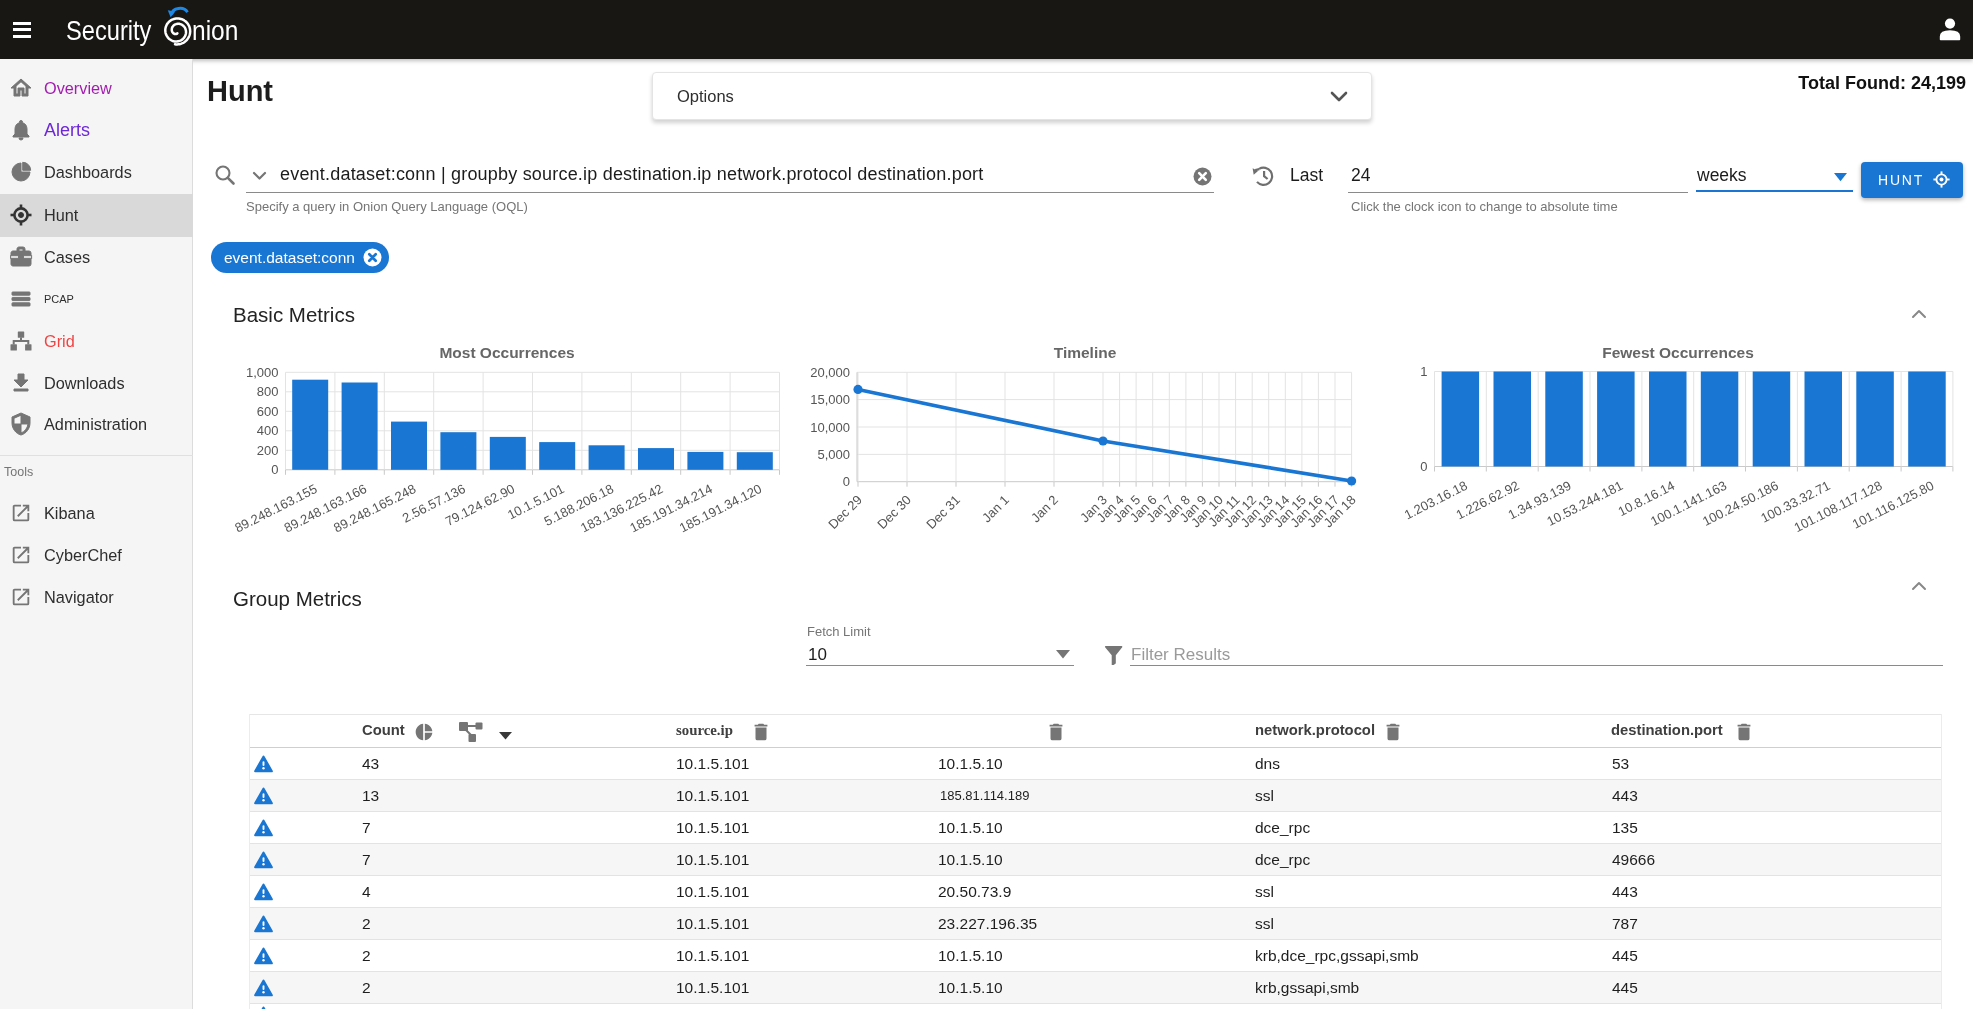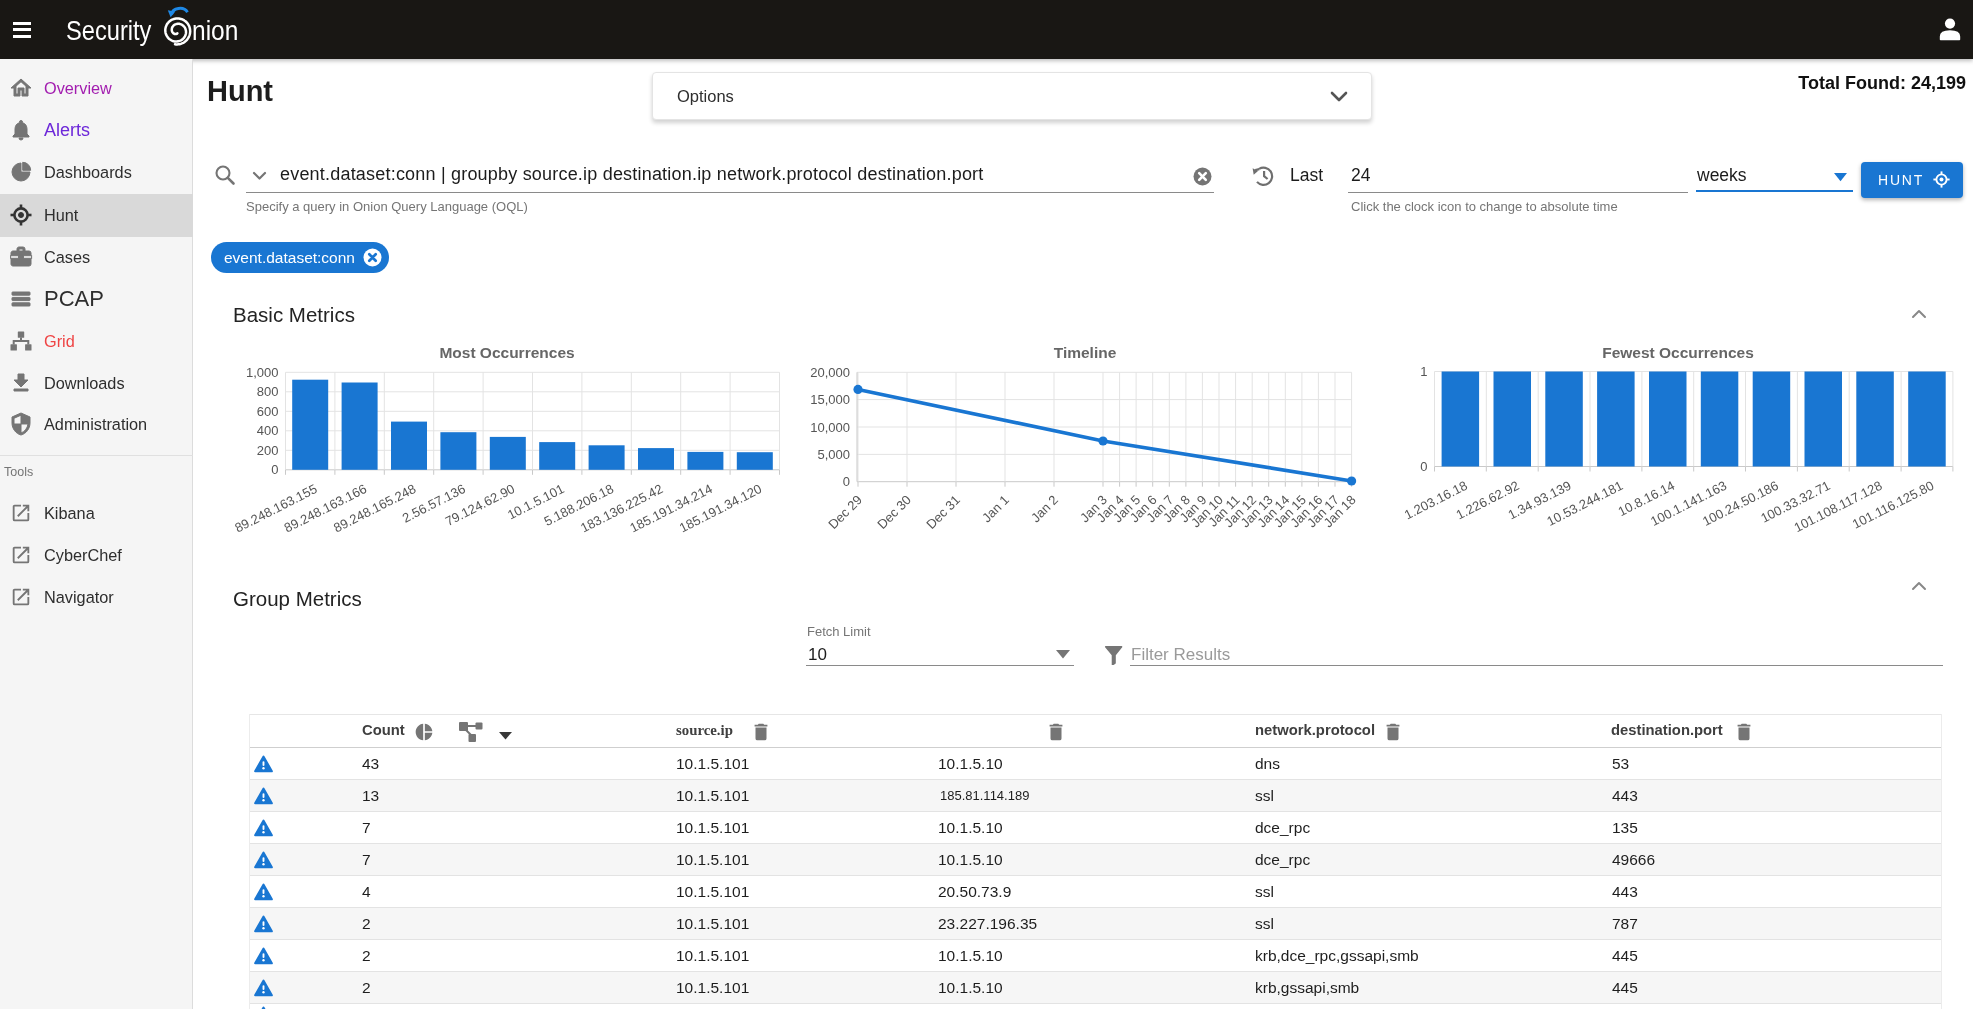--- a/index.html
+++ b/index.html
@@ -67,21 +67,21 @@
     </g>
   </svg>
 <div style="position:absolute;left:44px;top:246px;width:600px;height:22px;line-height:22px;font-size:16.3px;color:#2e2e2e;font-weight:400;white-space:nowrap;">Cases</div>
 <svg style="position:absolute;left:9px;top:287px" width="24" height="24" viewBox="0 0 24 24">
     <g fill="#757575" stroke="#757575">
       <rect x="3" y="5" width="18" height="3.2" rx="0.6"></rect>
       <rect x="3" y="10.4" width="18" height="3.2" rx="0.6"></rect>
       <rect x="3" y="15.8" width="18" height="3.2" rx="0.6"></rect>
     </g>
   </svg>
-<div style="position:absolute;left:44px;top:288px;width:600px;height:22px;line-height:22px;font-size:22px;color:#2e2e2e;font-weight:400;white-space:nowrap;">PCAP</div>
+<div style="position:absolute;left:44px;top:288px;width:600px;height:22px;line-height:22px;font-size:11px;color:#2e2e2e;font-weight:400;white-space:nowrap;">PCAP</div>
 <svg style="position:absolute;left:9px;top:329px" width="24" height="24" viewBox="0 0 24 24">
     <g fill="#757575" stroke="#757575">
       <g stroke-width="2" fill="none">
         <path d="M12 8.6 V12 M4.7 15.4 V12 H19.3 V15.4"></path>
       </g>
       <rect x="8.8" y="2.6" width="6.4" height="6.2" rx="0.5" stroke="none"></rect>
       <rect x="1.5" y="15.2" width="6.4" height="6.2" rx="0.5" stroke="none"></rect>
       <rect x="16.1" y="15.2" width="6.4" height="6.2" rx="0.5" stroke="none"></rect>
     </g>
   </svg>

